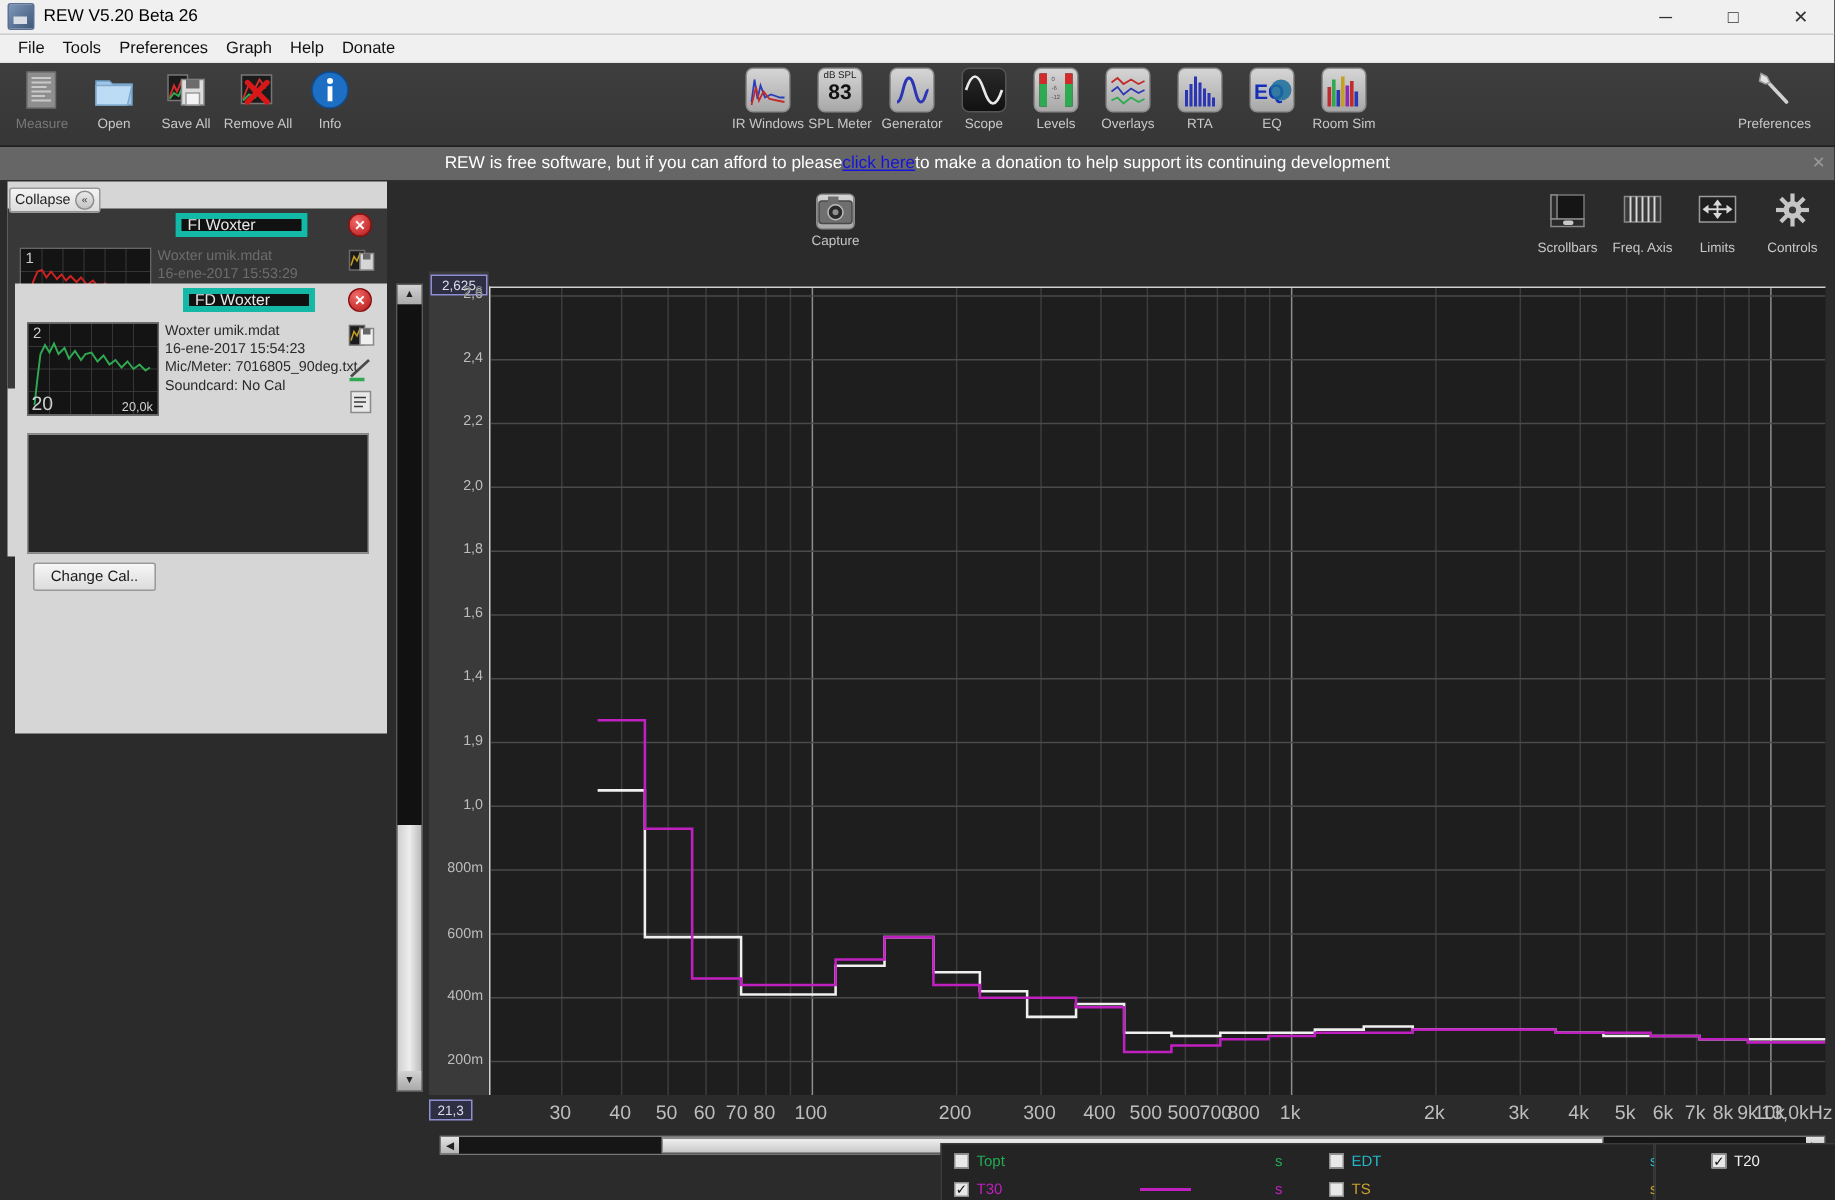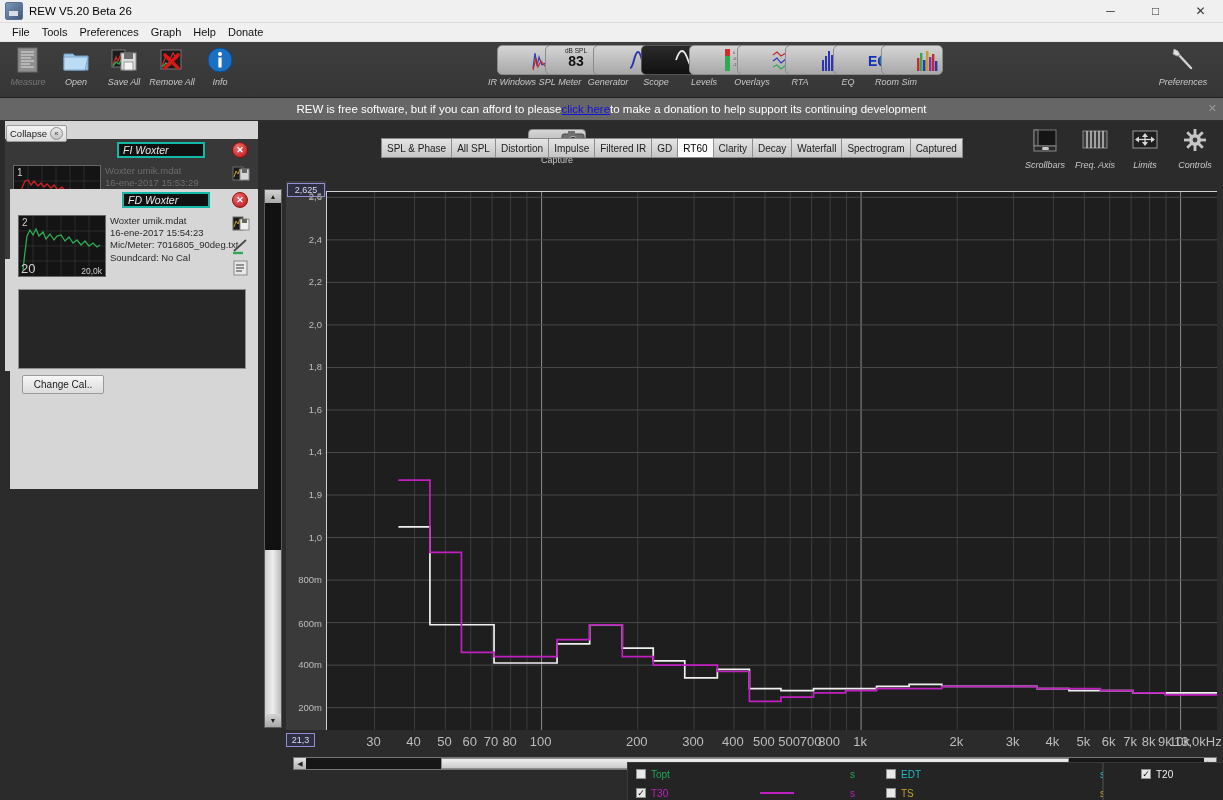--- a/index.html
+++ b/index.html
@@ -43,28 +43,28 @@
     height:55px;background:#3a3a3a;
     border-bottom:1px solid #202020;
     position:relative;
     background:linear-gradient(#3e3e3e,#363636);
   }
   .tb-group{position:absolute;top:0;height:55px;display:flex;align-items:flex-start;}
   .tb-item{
     width:48px;height:53px;display:flex;flex-direction:column;align-items:center;
     justify-content:flex-start;padding-top:3px;
   }
-  .tb-item .lbl{font-size:9px;color:#c8c8c8;margin-top:2px;white-space:nowrap;font-style:italic;}
+  .tb-item .lbl{font-size:9px;color:#c8c8c8;margin-top:2px;white-space:nowrap;}
   .tb-item.disabled .lbl{color:#787878;}
   .tb-ico{width:30px;height:30px;position:relative;}
   
   .plate{
     width:28px;height:28px;border-radius:5px;
     background:linear-gradient(#d5d5d5,#a8a8a8);
-    border:1px solid #8c8c8c;position:relative;overflow:hidden;padding-left:32px;
+    border:1px solid #8c8c8c;position:relative;overflow:hidden;
   }
   .plate.dark{background:linear-gradient(#2a2a2a,#111);border-color:#555;}
   
   #banner{
     height:22px;background:#666666;color:#fff;font-size:11.5px;
     display:flex;align-items:center;justify-content:center;position:relative;
     border-bottom:1px solid #2e2e2e;
   }
   #banner a{color:#1414dd;text-decoration:underline;}
   #banner .bclose{
@@ -90,22 +90,22 @@
     font-size:7px;display:flex;align-items:center;justify-content:center;margin-left:3px;color:#333;
   }
   .meas-card{
     position:absolute;background:#3a3a3a;
   }
   #card1{left:5px;top:18px;width:253px;height:120px;background:#383838;}
   #card2{left:10px;top:68px;width:248px;height:300px;background:#d6d6d6;}
   .card-name-row{height:22px;position:relative;}
   .card-name{
     position:absolute;left:112px;top:3px;width:88px;height:16px;
-    background:#111;border:2px solid #14b8a6;color:#e8e8e8;font-size:10.5px;
-    display:flex;align-items:center;padding-left:4px;box-sizing:border-box;font-style:italic;
+    background:#111;border:4px solid #14b8a6;color:#e8e8e8;font-size:10.5px;
+    display:flex;align-items:center;padding-left:4px;box-sizing:border-box;
   }
   .card-close{
     position:absolute;right:10px;top:3px;width:14px;height:14px;border-radius:50%;
     background:radial-gradient(circle at 35% 30%,#f26a6a,#b41717);
     border:1px solid #8c1010;color:#fff;font-size:9px;font-weight:bold;
     display:flex;align-items:center;justify-content:center;line-height:1;
   }
   .thumb{
     position:absolute;left:8px;top:26px;width:88px;height:62px;
     background:#141414;border:1px solid #666;box-sizing:border-box;overflow:hidden;
@@ -616,34 +616,20 @@
             <rect x="1" y="4" width="22" height="15" rx="2" fill="#6f6f6f" stroke="#4a4a4a"></rect>
             <rect x="7" y="1" width="7" height="4" fill="#6f6f6f"></rect>
             <circle cx="12" cy="11.5" r="5" fill="#2a2a2a" stroke="#bdbdbd"></circle>
             <circle cx="12" cy="11.5" r="2" fill="#8f8f8f"></circle>
           </svg>
         </div>
       </div>
       <div class="lbl">Capture</div>
     </div>
 
-    <div id="tabs">
-      <div class="tab">SPL &amp; Phase</div>
-      <div class="tab">All SPL</div>
-      <div class="tab">Distortion</div>
-      <div class="tab">Impulse</div>
-      <div class="tab">Filtered IR</div>
-      <div class="tab">GD</div>
-      <div class="tab active">RT60</div>
-      <div class="tab">Clarity</div>
-      <div class="tab">Decay</div>
-      <div class="tab">Waterfall</div>
-      <div class="tab">Spectrogram</div>
-      <div class="tab">Captured</div>
-    </div>
 
     <div id="rightbtns">
       <div class="tb-item">
         <div class="tb-ico">
           <svg width="30" height="26" viewBox="0 0 30 26">
             <rect x="4" y="2" width="22" height="16" fill="#151515" stroke="#777"></rect>
             <rect x="4" y="2" width="4" height="16" fill="#2a2a2a" stroke="#888"></rect>
             <rect x="4" y="18" width="22" height="5" fill="#2a2a2a" stroke="#888"></rect>
             <rect x="12" y="19" width="7" height="3" rx="1.5" fill="#c9c9c9"></rect>
           </svg>

